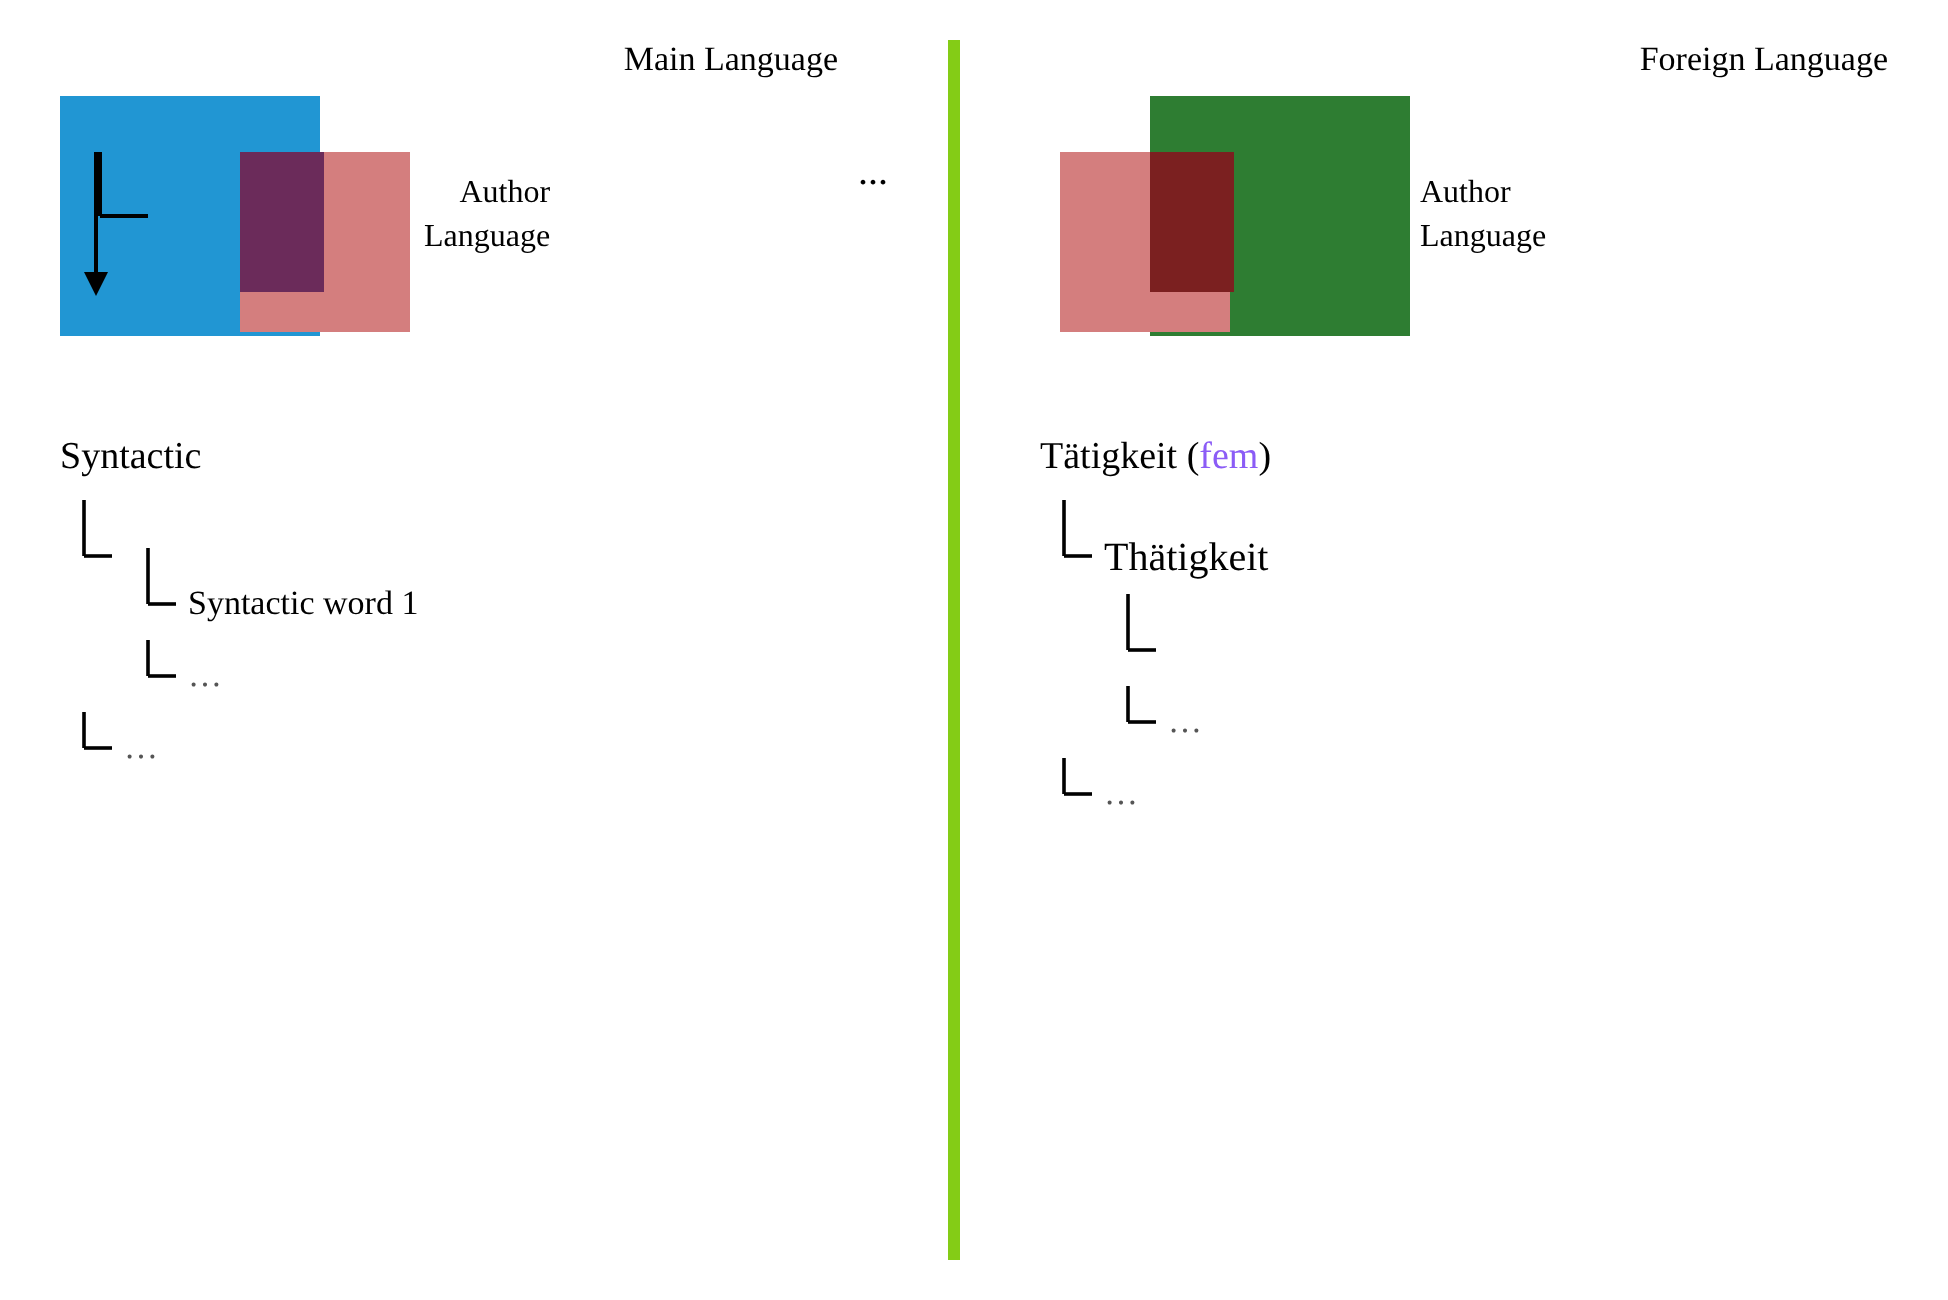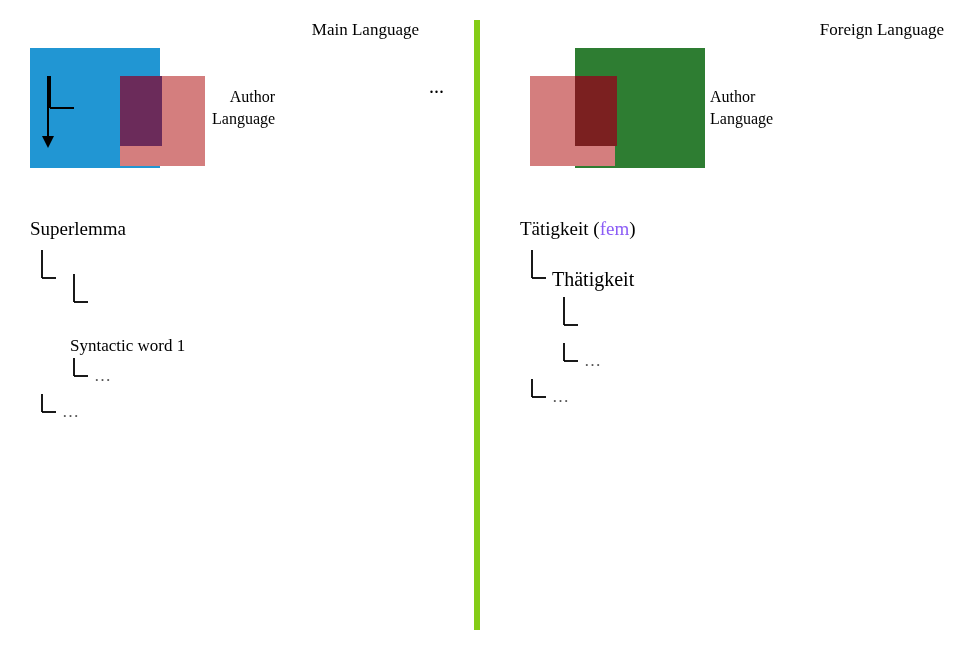--- a/index.html
+++ b/index.html
@@ -80,32 +80,32 @@
           </svg>
 
           <div style="position:absolute; top:38px; left:182px; font-size:16px; line-height:1.35;">Author<br>Language</div>
         </div>
       </div>
 
       <div class="dots-middle" style="margin-top:55px; padding:0 10px;">...</div>
     </div>
 
     <div style="margin-top: 15px;">
-      <div style="font-size:19px; margin-bottom:10px;">Superlemma</div>
+      <div style="font-size:19px; margin-bottom:10px;">Syntactic</div>
       <div style="margin-left:8px;">
 
         <div style="display:flex; align-items:flex-start; margin-bottom:6px;">
           <svg width="20" height="44" style="flex-shrink:0; margin-right:4px;">
             <line x1="4" y1="0" x2="4" y2="28" stroke="#000" stroke-width="1.8"></line>
             <line x1="4" y1="28" x2="18" y2="28" stroke="#000" stroke-width="1.8"></line>
           </svg>
           <div style="margin-top:18px;">
             <div style="margin-left:8px;">
 
-              <div style="display:flex; align-items:flex-start; margin-top:6px;flex-direction:column;">
+              <div style="display:flex; align-items:flex-start; margin-top:6px;">
                 <svg width="20" height="44" style="flex-shrink:0; margin-right:4px;">
                   <line x1="4" y1="0" x2="4" y2="28" stroke="#000" stroke-width="1.8"></line>
                   <line x1="4" y1="28" x2="18" y2="28" stroke="#000" stroke-width="1.8"></line>
                 </svg>
                 <div style="margin-top:18px;">
                   <div style="font-size:17px;">Syntactic word 1</div>
                 </div>
               </div>
 
               <div style="display:flex; align-items:flex-start; margin-top:2px;">

